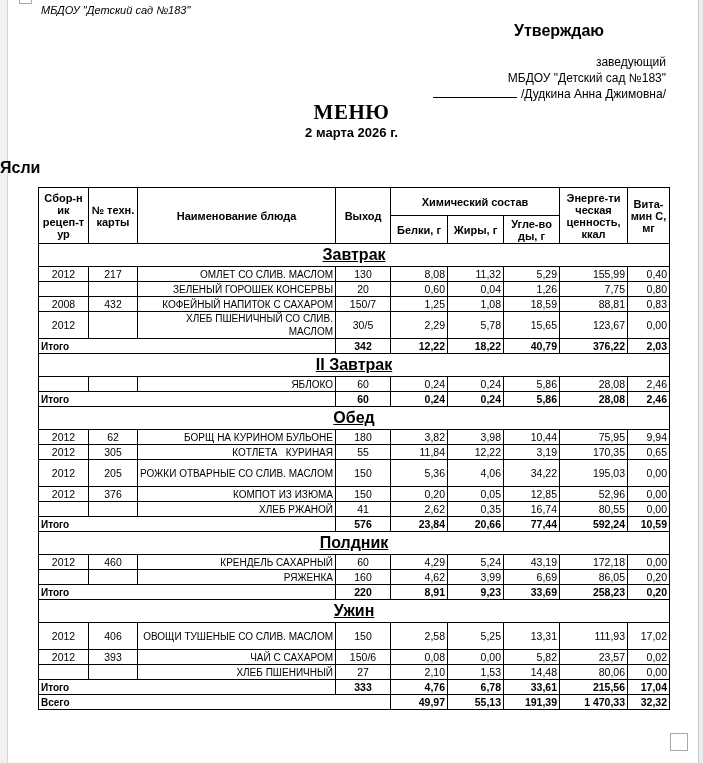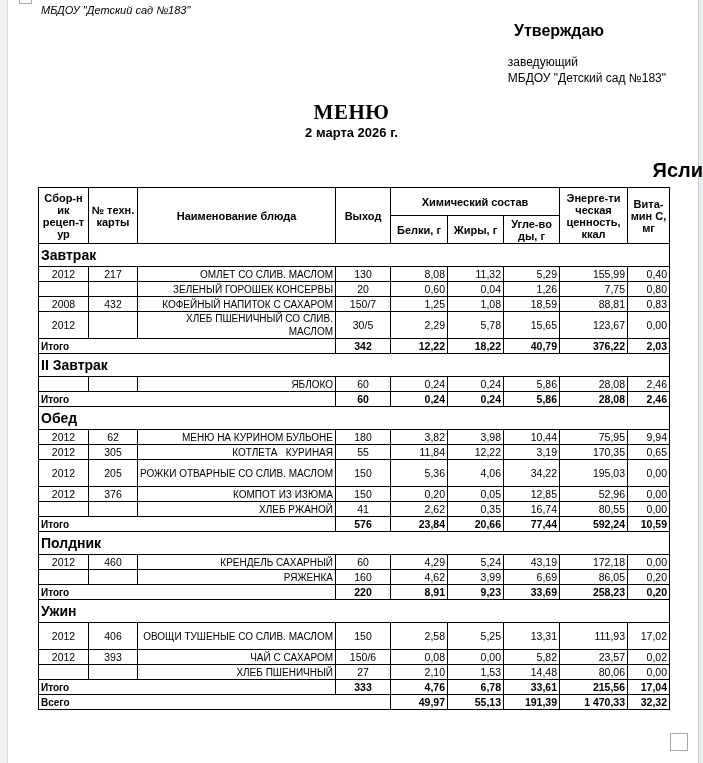--- a/index.html
+++ b/index.html
@@ -29,55 +29,55 @@
   .org-top {
     position: absolute; left: 41px; top: 4px;
     font-size: 11px; font-style: italic;
   }
   .approve {
     position: absolute; left: 514px; top: 22px;
     font-size: 16px; font-weight: bold;
   }
   .approve-lines {
     position: absolute; right: 37px; top: 54px;
-    font-size: 12px; text-align: left; line-height: 16px;
+    font-size: 12px; text-align: right; line-height: 16px;
   }
   .sign-line {
     display: inline-block; width: 84px; border-bottom: 1px solid #000;
     height: 11px; vertical-align: baseline; margin-right: 4px;
   }
   .title {
     position: absolute; left: 0; width: 703px; top: 100px;
     text-align: center; font-family: "Liberation Serif", serif;
     font-weight: bold; font-size: 21px; letter-spacing: 0.5px;
   }
   .date {
     position: absolute; left: 0; width: 703px; top: 125px;
     text-align: center; font-weight: bold; font-size: 13px;
   }
   .group {
     position: absolute; left: 0; width: 703px; top: 159px;
-    text-align: right; font-weight: bold; font-size: 20px;
+    text-align: left; font-weight: bold; font-size: 16px;
   }
   table.menu {
     position: absolute; left: 38px; top: 187px;
     border-collapse: collapse; table-layout: fixed;
     width: 631px;
     font-size: 10.5px;
   }
   table.menu td, table.menu th {
     border: 1px solid #000; padding: 0 2px; overflow: hidden;
   }
   table.menu th {
     font-weight: bold; font-size: 11px; text-align: center; line-height: 12px;
   }
   .hdr-top th { height: 27px; }
   .hdr-bot th { height: 27px; }
   .section td {
-    height: 22px; text-align: left; font-weight: bold; font-size: 14px;
+    height: 22px; text-align: center; font-weight: bold; font-size: 16px; text-decoration: underline;
   }
   .row td { height: 14px; line-height: 13px; }
   .row.tall td { height: 26px; }
   .c { text-align: center; }
   .r { text-align: right; }
   .name { font-size: 10px; line-height: 10px; text-align: right; }
   .total td { height: 14px; font-weight: bold; }
   .total .lbl { text-align: left; font-size: 10px; }
 </style>
 </head>
@@ -86,20 +86,21 @@
 <div class="left-gutter"></div>
 <div class="right-gutter"></div>
 <div class="corner-box-tl"></div>
 <div class="corner-box-br"></div>
 
 <div class="org-top">МБДОУ "Детский сад №183"</div>
 <div class="approve">Утверждаю</div>
 <div class="approve-lines">
   <div>заведующий</div>
   <div>МБДОУ "Детский сад №183"</div>
+  <div><span class="sign-line"></span><span>/Дудкина Анна Джимовна/</span></div>
 </div>
 
 <div class="title">МЕНЮ</div>
 <div class="date">2 марта 2026 г.</div>
 <div class="group">Ясли</div>
 
 <table class="menu">
   <colgroup>
     <col style="width:50px">
       <col style="width:49px">
@@ -209,21 +210,21 @@
       <td class="r">28,08</td>
       <td class="r">2,46</td>
     </tr>
 
     <tr class="section">
         <td colspan="9">Обед</td>
       </tr>
     <tr class="row">
       <td class="c">2012</td>
       <td class="c">62</td>
-      <td class="name">МЕНЮ НА КУРИНОМ БУЛЬОНЕ</td>
+      <td class="name">БОРЩ НА КУРИНОМ БУЛЬОНЕ</td>
       <td class="c">180</td>
       <td class="r">3,82</td>
       <td class="r">3,98</td>
       <td class="r">10,44</td>
       <td class="r">75,95</td>
       <td class="r">9,94</td>
     </tr>
     <tr class="row">
       <td class="c">2012</td>
       <td class="c">305</td>

